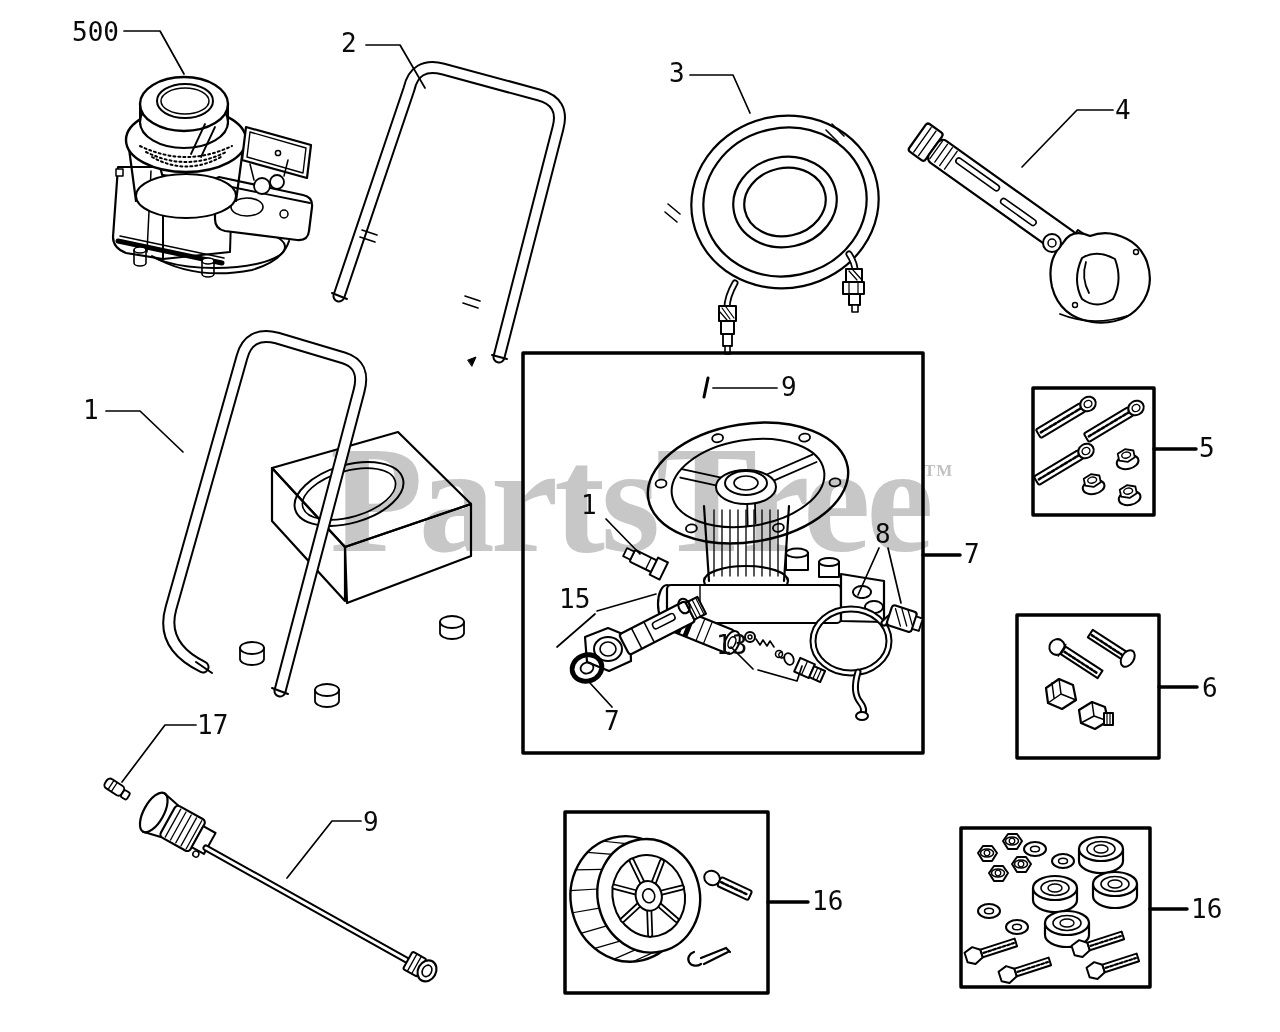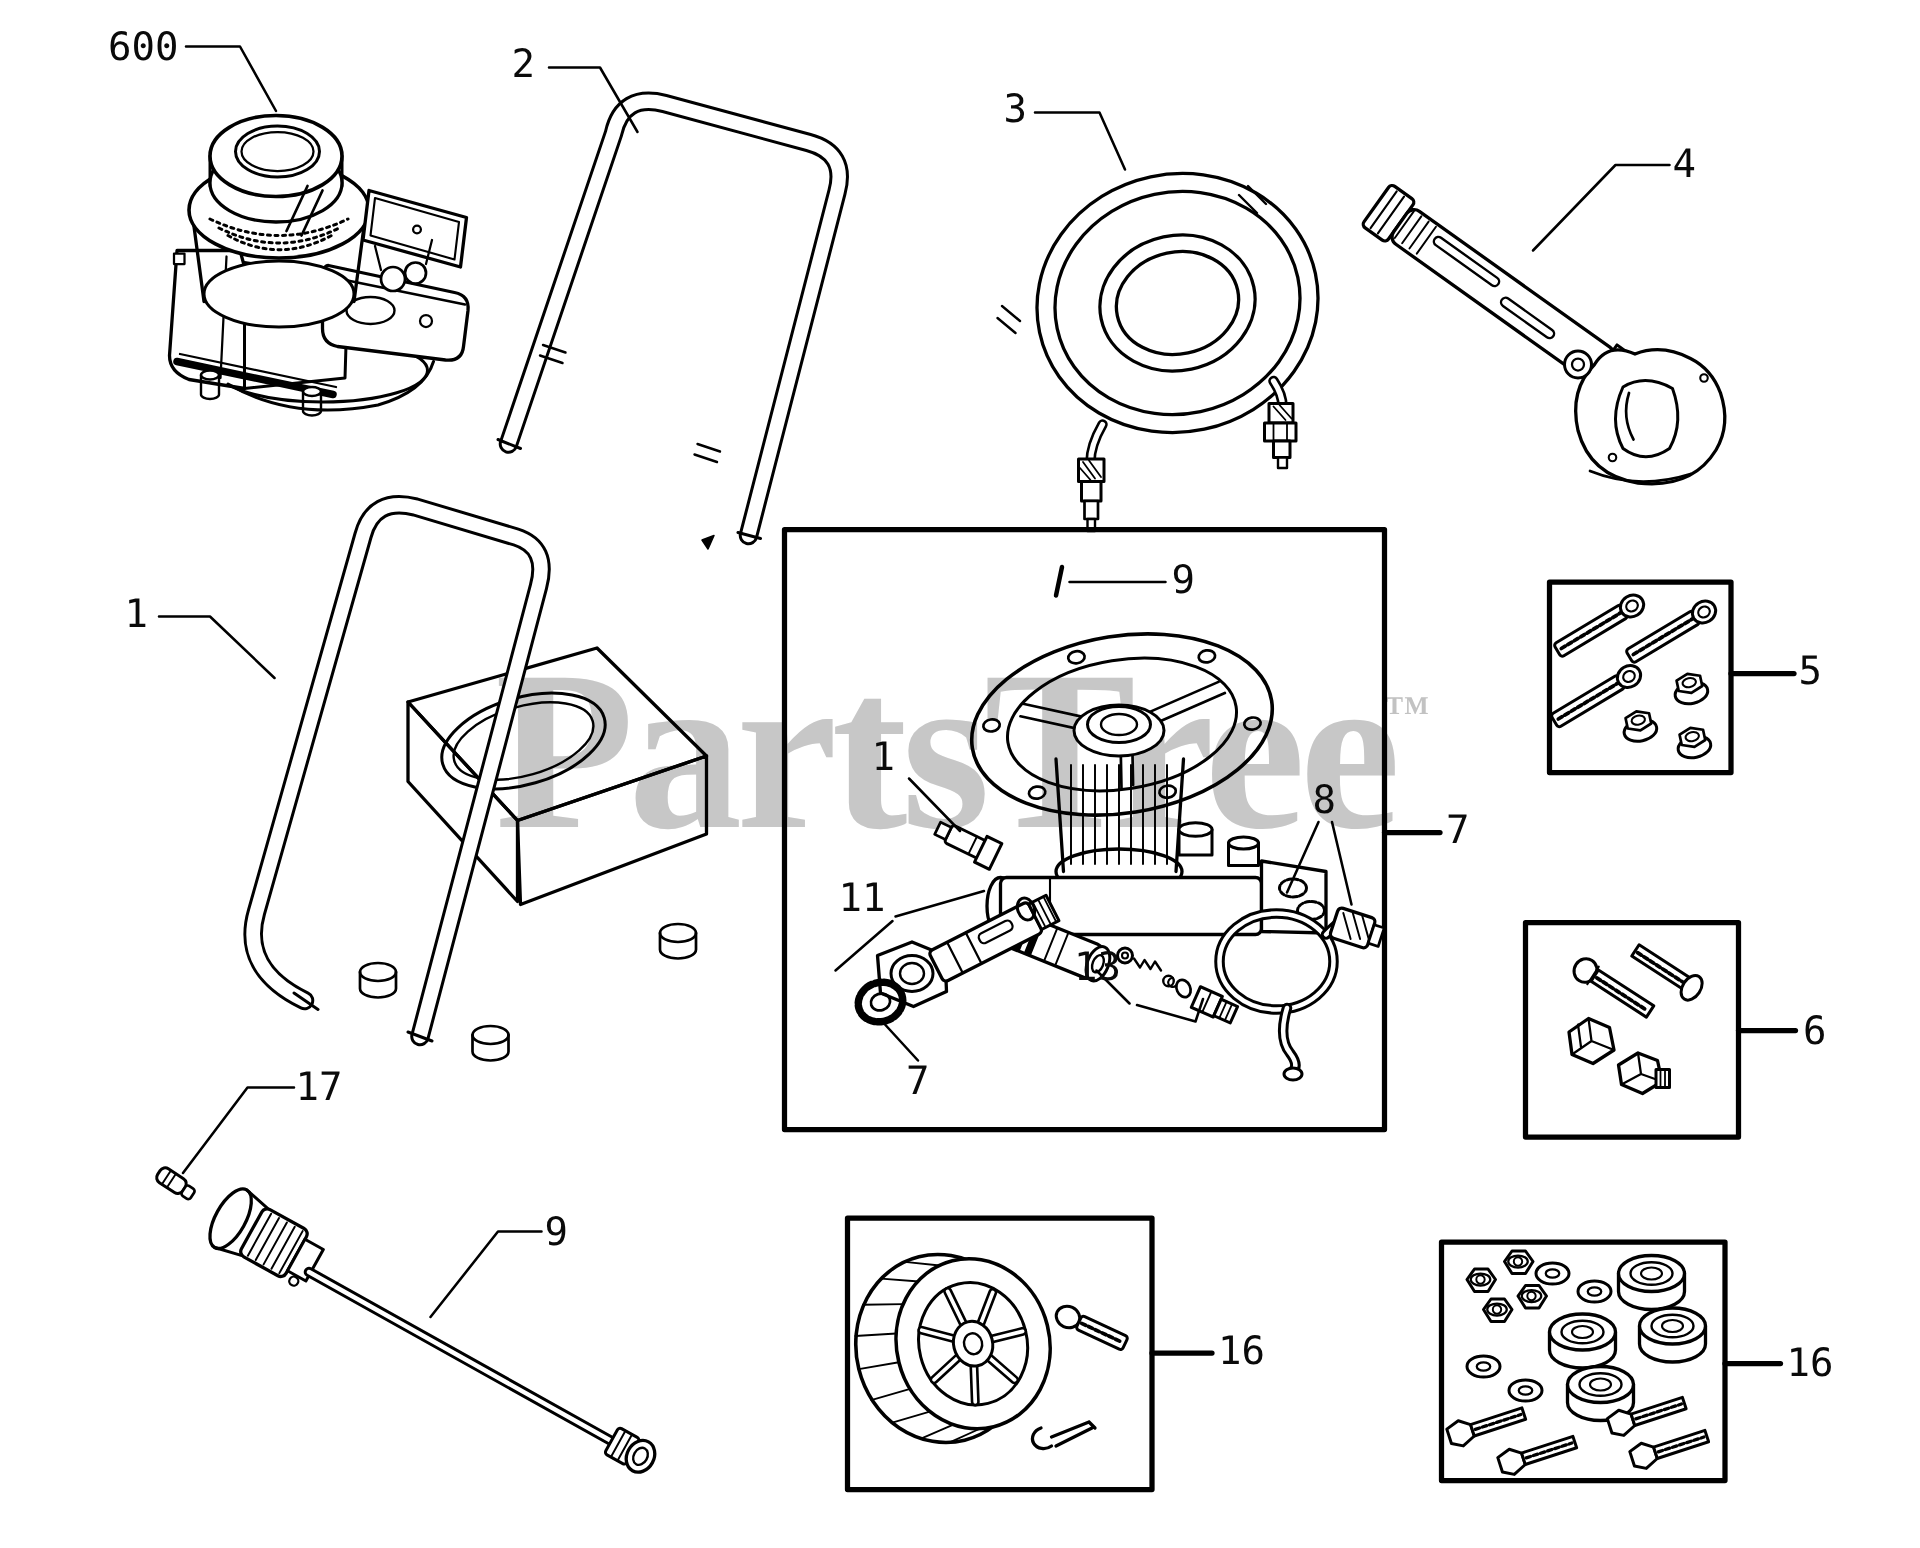--- a/index.html
+++ b/index.html
@@ -469,32 +469,32 @@
     </g>
     <g fill="none" stroke="#000" stroke-width="3.5">
       <path d="M1154,449 L1196,449"></path>
       <path d="M1159,687 L1197,687"></path>
       <path d="M923,555 L960,555"></path>
       <path d="M768,902 L808,902"></path>
       <path d="M1150,909 L1187,909"></path>
     </g>
   </svg>
 
-  <span class="lbl" style="left:72px;top:19px">600</span>
+  <span class="lbl" style="left:72px;top:19px">500</span>
   <span class="lbl" style="left:83px;top:397px">1</span>
   <span class="lbl" style="left:341px;top:30px">2</span>
   <span class="lbl" style="left:669px;top:60px">3</span>
   <span class="lbl" style="left:1115px;top:97px">4</span>
   <span class="lbl" style="left:1199px;top:435px">5</span>
   <span class="lbl" style="left:1202px;top:675px">6</span>
   <span class="lbl" style="left:964px;top:541px">7</span>
   <span class="lbl" style="left:875px;top:521px">8</span>
   <span class="lbl" style="left:781px;top:374px">9</span>
   <span class="lbl" style="left:581px;top:492px">1</span>
-  <span class="lbl" style="left:559px;top:586px">11</span>
+  <span class="lbl" style="left:559px;top:586px">15</span>
   <span class="lbl" style="left:604px;top:708px">7</span>
   <span class="lbl" style="left:716px;top:632px">13</span>
   <span class="lbl" style="left:197px;top:712px">17</span>
   <span class="lbl" style="left:363px;top:809px">9</span>
   <span class="lbl" style="left:812px;top:888px">16</span>
   <span class="lbl" style="left:1191px;top:896px">16</span>
 
 </div>
 
 </body></html>

